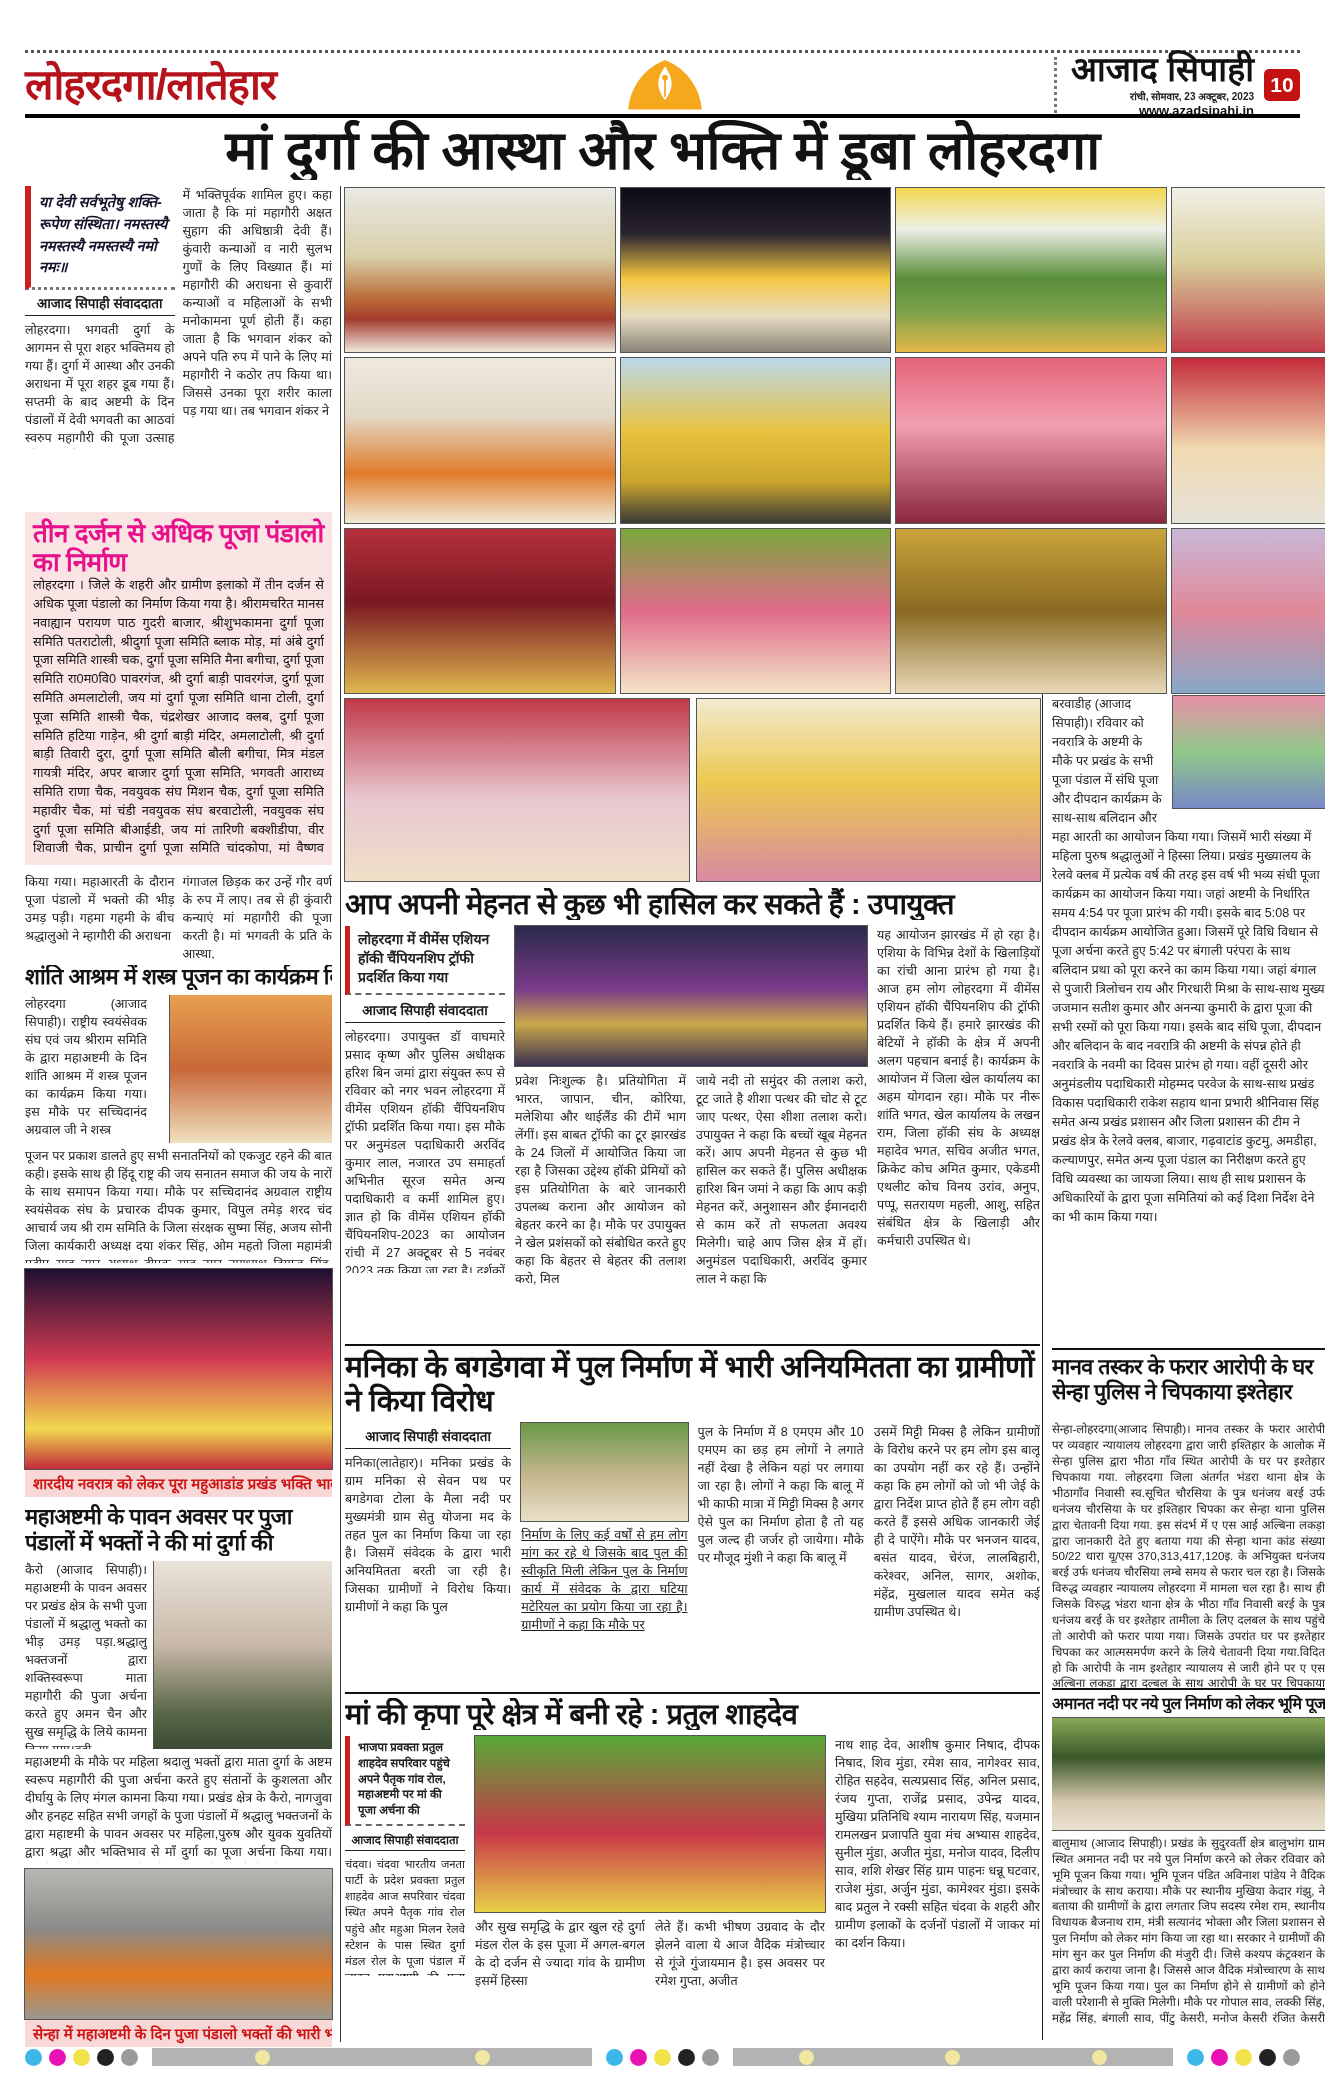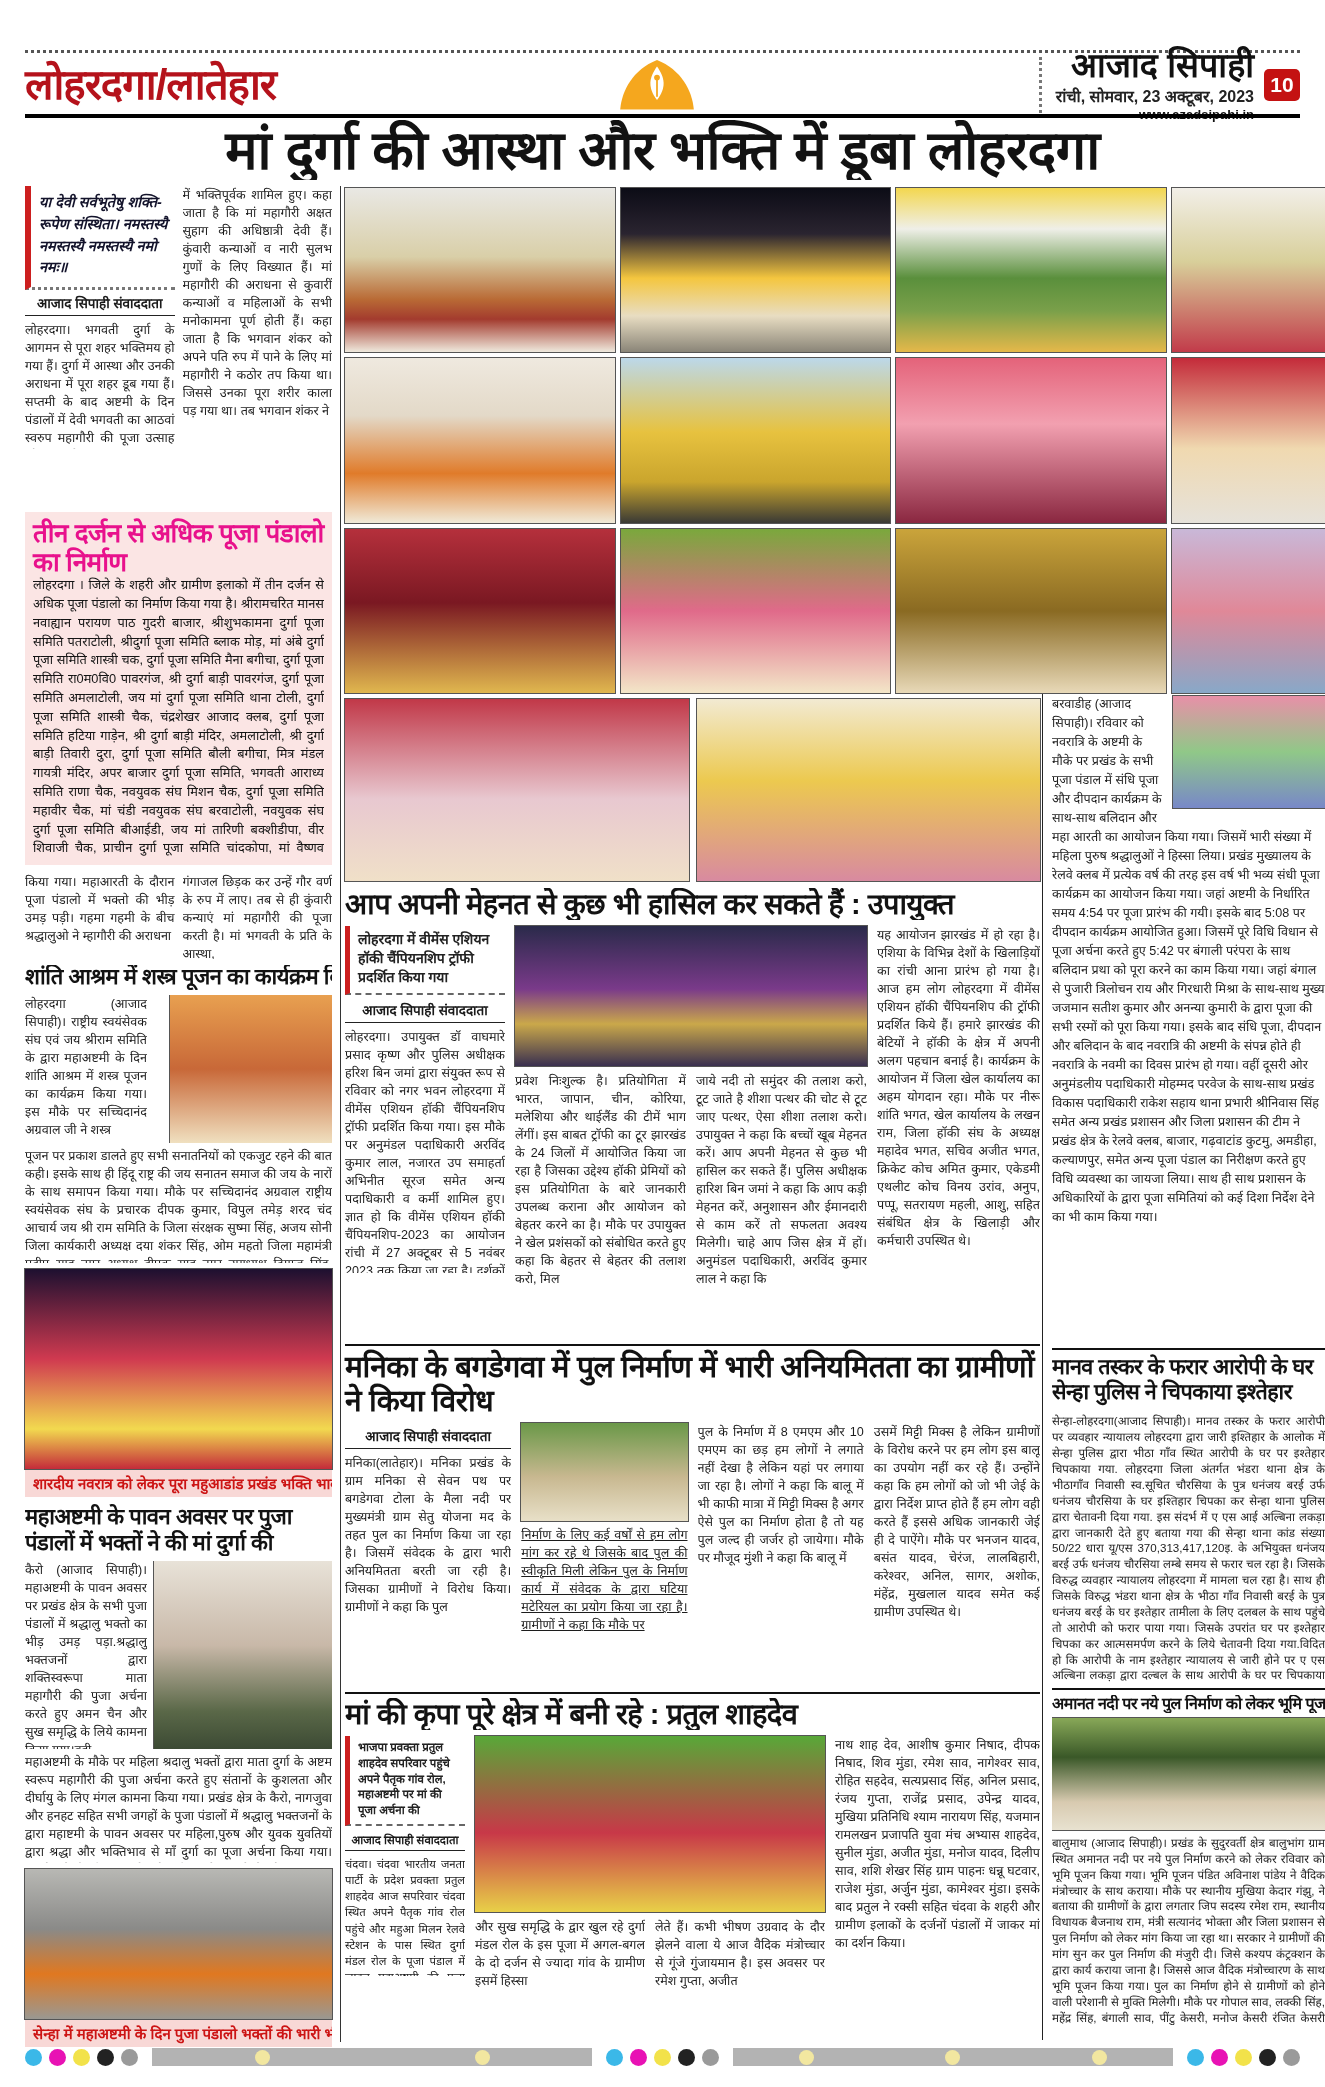--- a/index.html
+++ b/index.html
@@ -7,21 +7,21 @@
   #page{position:relative;width:1325px;height:2087px;background:#fff;overflow:hidden;}
   .abs{position:absolute;}
   
   .top-dotted{left:25px;top:50px;width:1275px;border-top:3px dotted #555;}
   .header{left:25px;top:56px;width:1275px;height:58px;display:flex;align-items:center;}
   .region-title{font-size:42px;font-weight:900;color:#b5121b;letter-spacing:-1px;line-height:1;}
   .logo-wrap{flex:1;display:flex;justify-content:center;align-items:flex-end;height:58px;}
   .mast-right{display:flex;align-items:center;border-left:3px dotted #777;padding-left:14px;height:56px;}
   .mast-text{text-align:right;margin-right:10px;}
   .paper-name{font-size:34px;font-weight:900;color:#111;line-height:1;}
-  .dateline{font-size:16px;font-weight:bold;color:#222;margin-top:3px;}
+  .dateline{font-size:10px;font-weight:bold;color:#222;margin-top:3px;}
   .website{font-size:13px;font-weight:bold;color:#111;}
   .pagenum{width:36px;height:32px;background:#c41212;color:#fff;font-size:21px;font-weight:900;
            display:flex;align-items:center;justify-content:center;border-radius:5px;}
   .black-rule{left:25px;top:114px;width:1275px;border-top:4px solid #000;}
   .main-headline{left:25px;top:120px;width:1275px;font-size:54px;font-weight:900;color:#121212;
                  text-align:center;letter-spacing:-1px;line-height:1.05;white-space:nowrap;overflow:hidden;}
   
   .jt{ text-align:justify; }
   .body-txt{font-size:12.6px;line-height:1.43;color:#1c1c1c;overflow:hidden;}
   .byline{font-weight:bold;font-size:13.5px;text-align:center;border-bottom:1.5px solid #222;
@@ -252,21 +252,21 @@
       <div class="pratul-colR body-txt jt">नाथ शाह देव, आशीष कुमार निषाद, दीपक निषाद, शिव मुंडा, रमेश साव, नागेश्वर साव, रोहित सहदेव, सत्यप्रसाद सिंह, अनिल प्रसाद, रंजय गुप्ता, राजेंद्र प्रसाद, उपेन्द्र यादव, मुखिया प्रतिनिधि श्याम नारायण सिंह, यजमान रामलखन प्रजापति युवा मंच अभ्यास शाहदेव, सुनील मुंडा, अजीत मुंडा, मनोज यादव, दिलीप साव, शशि शेखर सिंह ग्राम पाहनः धन्नू घटवार, राजेश मुंडा, अर्जुन मुंडा, कामेश्वर मुंडा। इसके बाद प्रतुल ने रक्सी सहित चंदवा के शहरी और ग्रामीण इलाकों के दर्जनों पंडालों में जाकर मां का दर्शन किया।</div>
     </div>
   </div>
 
   <div class="abs rightcol">
     <div class="barwadih">
       <div class="ph p-barwadih"></div>
       <div class="body-txt jt" style="height:570px;display:inline;">बरवाडीह (आजाद सिपाही)। रविवार को नवरात्रि के अष्टमी के मौके पर प्रखंड के सभी पूजा पंडाल में संधि पूजा और दीपदान कार्यक्रम के साथ-साथ बलिदान और महा आरती का आयोजन किया गया। जिसमें भारी संख्या में महिला पुरुष श्रद्धालुओं ने हिस्सा लिया। प्रखंड मुख्यालय के रेलवे क्लब में प्रत्येक वर्ष की तरह इस वर्ष भी भव्य संधी पूजा कार्यक्रम का आयोजन किया गया। जहां अष्टमी के निर्धारित समय 4:54 पर पूजा प्रारंभ की गयी। इसके बाद 5:08 पर दीपदान कार्यक्रम आयोजित हुआ। जिसमें पूरे विधि विधान से पूजा अर्चना करते हुए 5:42 पर बंगाली परंपरा के साथ बलिदान प्रथा को पूरा करने का काम किया गया। जहां बंगाल से पुजारी त्रिलोचन राय और गिरधारी मिश्रा के साथ-साथ मुख्य जजमान सतीश कुमार और अनन्या कुमारी के द्वारा पूजा की सभी रस्मों को पूरा किया गया। इसके बाद संधि पूजा, दीपदान और बलिदान के बाद नवरात्रि की अष्टमी के संपन्न होते ही नवरात्रि के नवमी का दिवस प्रारंभ हो गया। वहीं दूसरी ओर अनुमंडलीय पदाधिकारी मोहम्मद परवेज के साथ-साथ प्रखंड विकास पदाधिकारी राकेश सहाय थाना प्रभारी श्रीनिवास सिंह समेत अन्य प्रखंड प्रशासन और जिला प्रशासन की टीम ने प्रखंड क्षेत्र के रेलवे क्लब, बाजार, गढ़वाटांड कुटमु, अमडीहा, कल्याणपुर, समेत अन्य पूजा पंडाल का निरीक्षण करते हुए विधि व्यवस्था का जायजा लिया। साथ ही साथ प्रशासन के अधिकारियों के द्वारा पूजा समितियां को कई दिशा निर्देश देने का भी काम किया गया।</div>
     </div>
     <div class="trafficker">
-      <div class="sec-headline r-head" style="margin-bottom:9px;">मानव तस्कर के फरार आरोपी के घर सेन्हा पुलिस ने चिपकाया इश्तेहार</div>
+      <div class="sec-headline r-head" style="margin-bottom:17px;">मानव तस्कर के फरार आरोपी के घर सेन्हा पुलिस ने चिपकाया इश्तेहार</div>
       <div class="body-txt jt small-txt" style="height:272px;">सेन्हा-लोहरदगा(आजाद सिपाही)। मानव तस्कर के फरार आरोपी पर व्यवहार न्यायालय लोहरदगा द्वारा जारी इश्तिहार के आलोक में सेन्हा पुलिस द्वारा भीठा गाँव स्थित आरोपी के घर पर इश्तेहार चिपकाया गया. लोहरदगा जिला अंतर्गत भंडरा थाना क्षेत्र के भीठागाँव निवासी स्व.सूचित चौरसिया के पुत्र धनंजय बरई उर्फ धनंजय चौरसिया के घर इश्तिहार चिपका कर सेन्हा थाना पुलिस द्वारा चेतावनी दिया गया. इस संदर्भ में ए एस आई अल्बिना लकड़ा द्वारा जानकारी देते हुए बताया गया की सेन्हा थाना कांड संख्या 50/22 धारा यू/एस 370,313,417,120इ. के अभियुक्त धनंजय बरई उर्फ धनंजय चौरसिया लम्बे समय से फरार चल रहा है। जिसके विरुद्ध व्यवहार न्यायालय लोहरदगा में मामला चल रहा है। साथ ही जिसके विरुद्ध भंडरा थाना क्षेत्र के भीठा गाँव निवासी बरई के पुत्र धनंजय बरई के घर इश्तेहार तामीला के लिए दलबल के साथ पहुंचे तो आरोपी को फरार पाया गया। जिसके उपरांत घर पर इश्तेहार चिपका कर आत्मसमर्पण करने के लिये चेतावनी दिया गया.विदित हो कि आरोपी के नाम इश्तेहार न्यायालय से जारी होने पर ए एस अल्बिना लकड़ा द्वारा दल्बल के साथ आरोपी के घर पर चिपकाया गया।</div>
     </div>
     <div class="bhumi">
       <div class="sec-headline bhumi-head">अमानत नदी पर नये पुल निर्माण को लेकर भूमि पूजन</div>
       <div class="ph p-bhumi"></div>
       <div class="body-txt jt small-txt" style="height:190px;">बालुमाथ (आजाद सिपाही)। प्रखंड के सुदुरवर्ती क्षेत्र बालुभांग ग्राम स्थित अमानत नदी पर नये पुल निर्माण करने को लेकर रविवार को भूमि पूजन किया गया। भूमि पूजन पंडित अविनाश पांडेय ने वैदिक मंत्रोच्चार के साथ कराया। मौके पर स्थानीय मुखिया केदार गंझु, ने बताया की ग्रामीणों के द्वारा लगतार जिप सदस्य रमेश राम, स्थानीय विधायक बैजनाथ राम, मंत्री सत्यानंद भोक्ता और जिला प्रशासन से पुल निर्माण को लेकर मांग किया जा रहा था। सरकार ने ग्रामीणों की मांग सुन कर पुल निर्माण की मंजुरी दी। जिसे कश्यप कंट्रक्शन के द्वारा कार्य कराया जाना है। जिससे आज वैदिक मंत्रोच्चारण के साथ भूमि पूजन किया गया। पुल का निर्माण होने से ग्रामीणों को होने वाली परेशानी से मुक्ति मिलेगी। मौके पर गोपाल साव, लक्की सिंह, महेंद्र सिंह, बंगाली साव, पींटु केसरी, मनोज केसरी रंजित केसरी सहित कई लोग मौजूद रहे।</div>
     </div>
   </div>
 
   <div class="abs regstrip">

